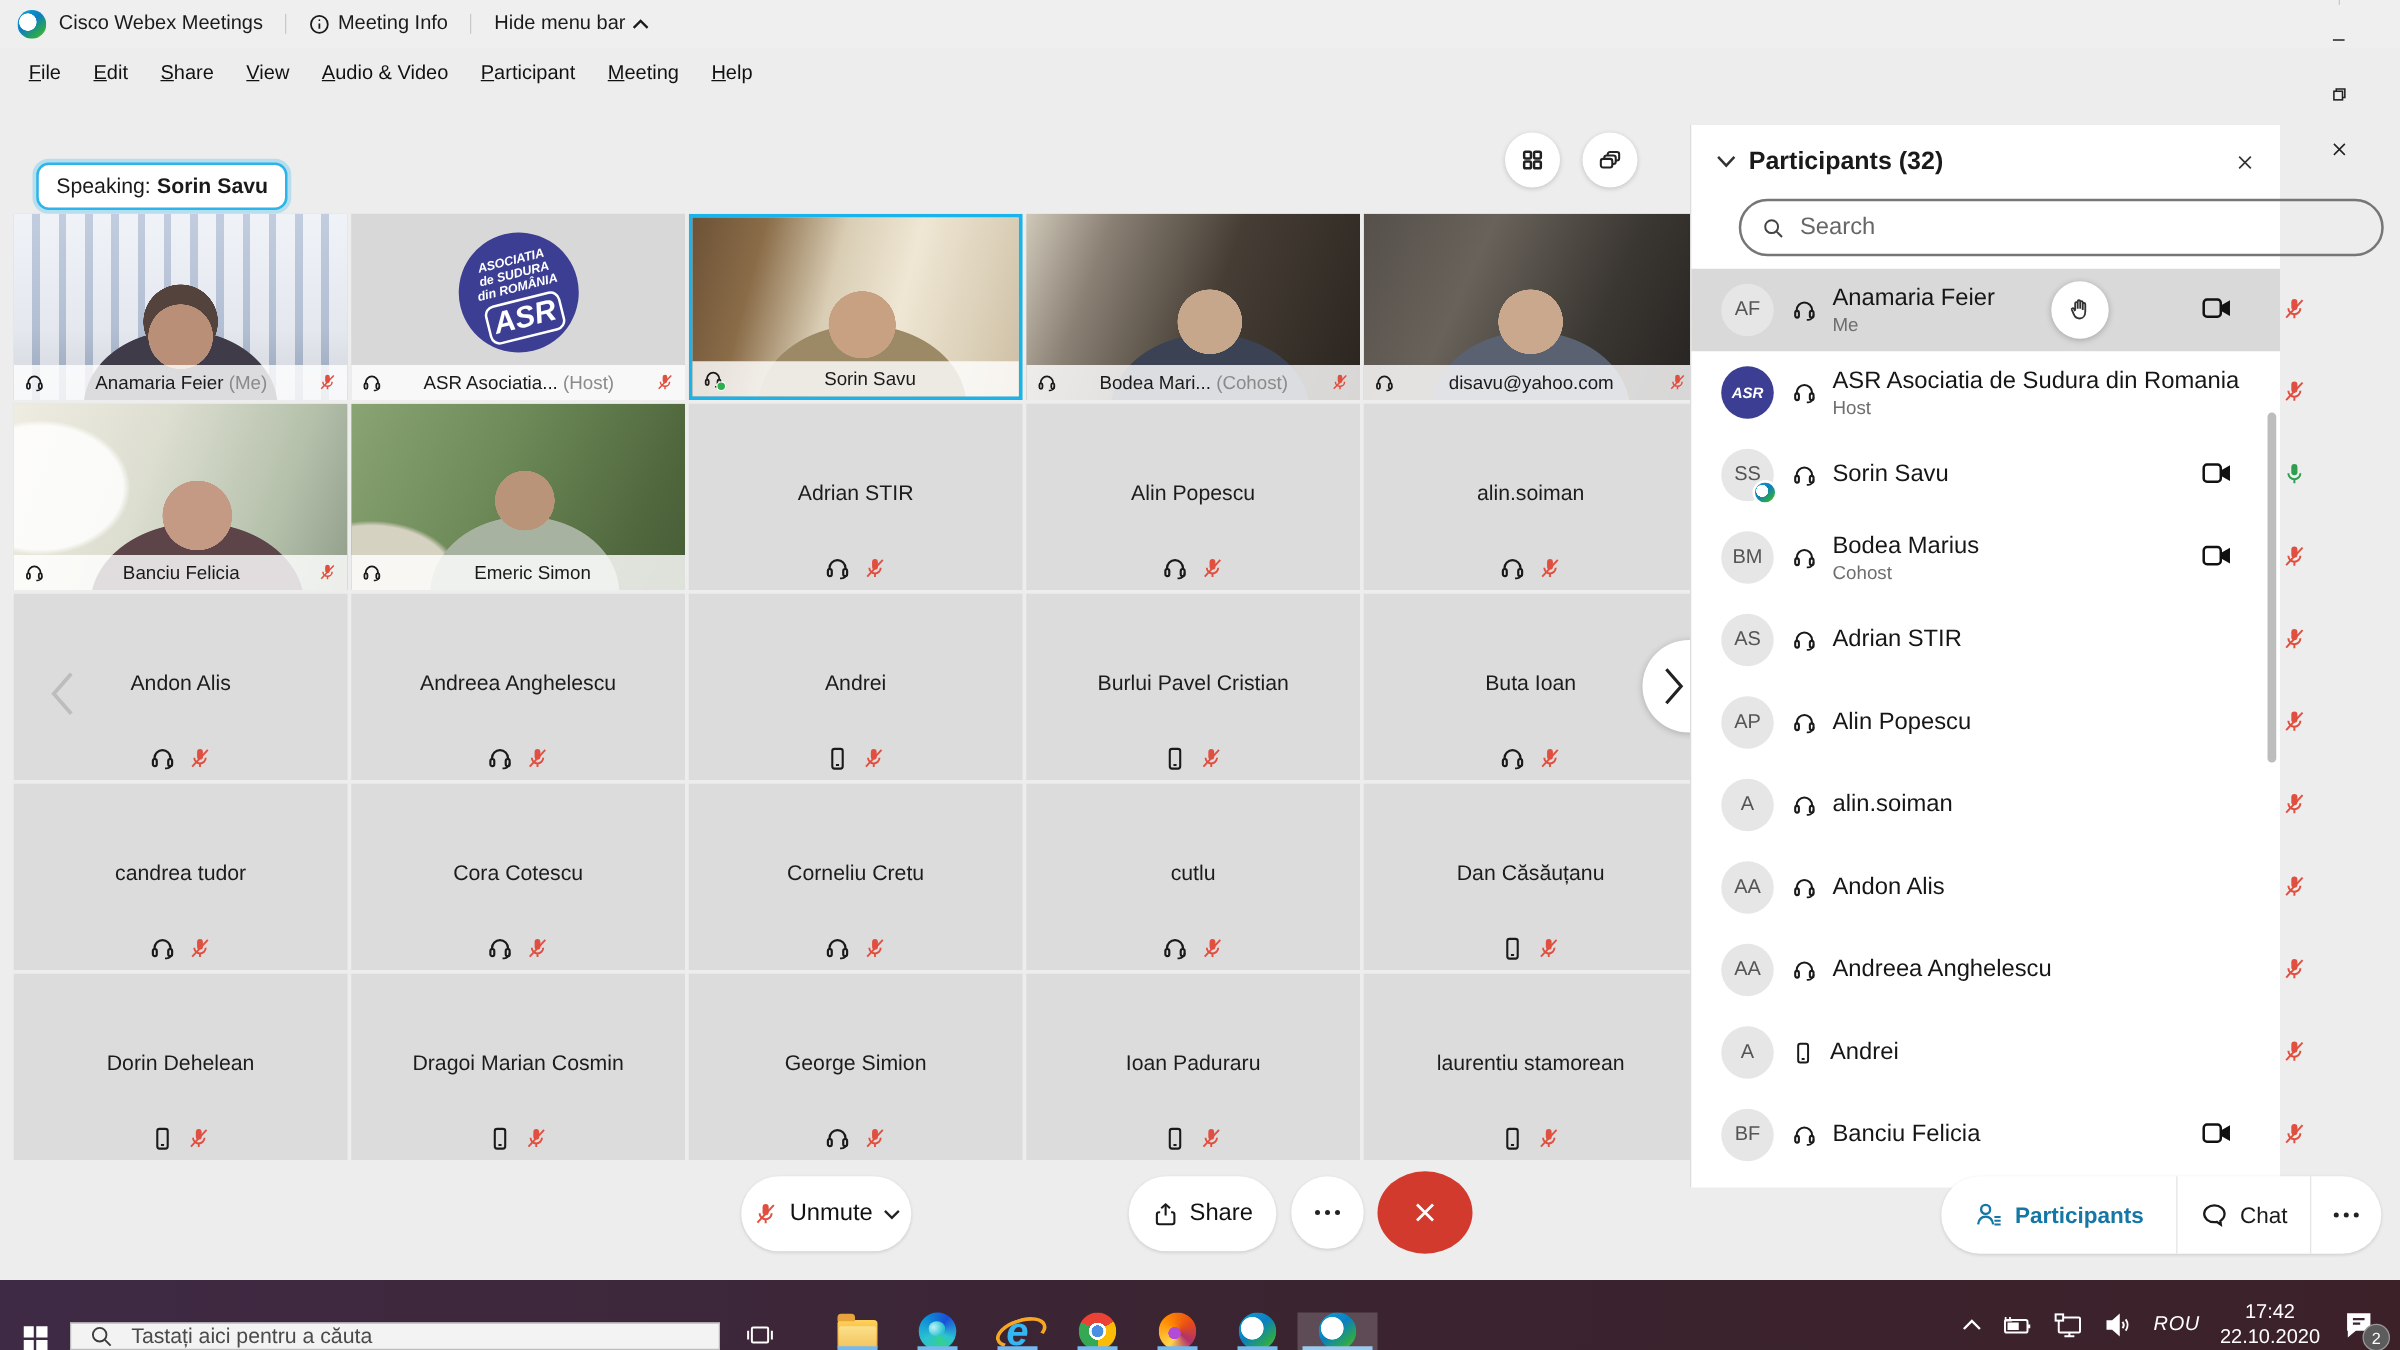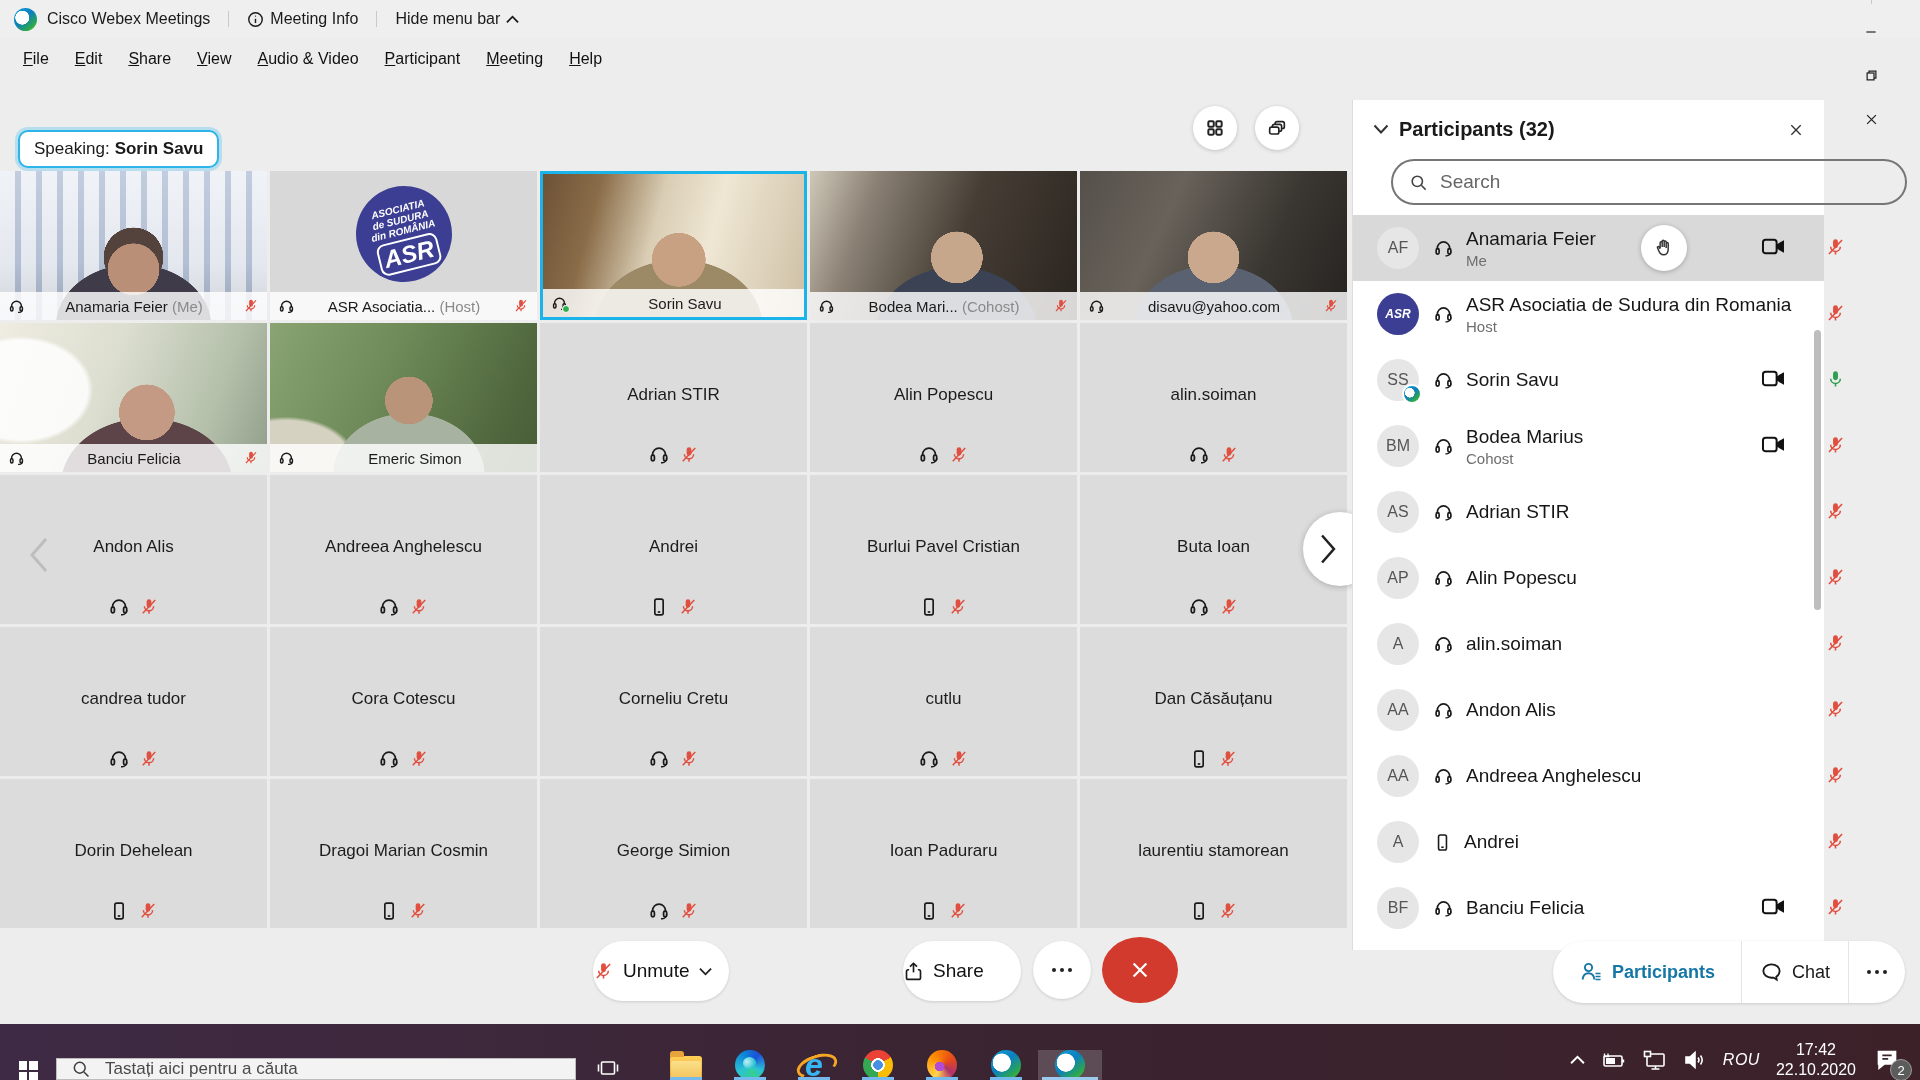--- a/index.html
+++ b/index.html
@@ -22,21 +22,21 @@
   .conn-icon { width:22px; height:22px; border-radius:50%; background:#e8563f; display:flex; align-items:center; justify-content:center; }
   .conn-icon i { width:9px; height:9px; border:2.5px solid #fff; border-radius:50%; }
   .winbtn { width:40px; height:32px; display:flex; align-items:center; justify-content:center; color:#222; }
 
   
   .menubar { position:absolute; left:0; top:38px; width:1340px; height:42px; display:flex; align-items:center; padding-left:12px; gap:4px; }
   .menu-item { display:block; font-size:16px; padding:6px 11px; color:#111; }
   .menu-item::first-letter { text-decoration:underline; }
 
   
-  .stage { position:absolute; left:0; top:80px; width:1347px; height:848px; }
+  .stage { position:absolute; left:11px; top:80px; width:1347px; height:848px; }
   .speaking-badge { position:absolute; left:18px; top:50px; height:38px; display:flex; align-items:center; padding:0 14px;
       background:#fff; border:2px solid #2db4e8; border-radius:10px; box-shadow:0 0 0 3px rgba(80,195,240,.35); font-size:17px; }
   .speaking-badge b { margin-left:5px; }
   .view-btns { position:absolute; right:48px; top:26px; display:flex; gap:18px; }
   .circle-btn { width:44px; height:44px; border-radius:50%; background:#fff; box-shadow:0 1px 4px rgba(0,0,0,.18); display:flex; align-items:center; justify-content:center; }
 
   .grid { position:absolute; left:0; top:91px; width:1347px; height:757px; display:grid;
       grid-template-columns:repeat(5,1fr); grid-template-rows:repeat(5,1fr); gap:3px; }
   .tile { position:relative; background:#dcdcdc; overflow:hidden; }
   .tile.selected { box-shadow:inset 0 0 0 3px #1ab3ea; }
@@ -90,21 +90,21 @@
   .dev-wrap { position:relative; }
   .speak-dot { position:absolute; right:-2px; bottom:-1px; width:8px; height:8px; border-radius:50%; background:#2fae4e; border:1px solid #fff; }
 
   .nav-left { position:absolute; left:26px; top:455px; color:#bdbdbd; }
   .nav-bubble { position:absolute; right:-30px; top:432px; width:74px; height:74px; border-radius:50%; background:#fff;
       box-shadow:0 1px 6px rgba(0,0,0,.22); display:flex; align-items:center; justify-content:flex-start; padding-left:14px; }
 
   
   .controls { position:absolute; left:0; top:928px; width:1347px; height:96px; }
   .pill { position:absolute; top:13px; height:60px; border-radius:30px; background:#fff; box-shadow:0 1px 3px rgba(0,0,0,.14);
-      display:flex; align-items:center; gap:9px; font-size:19px; color:#111; }
+      display:flex; align-items:center; justify-content:center; gap:9px; font-size:19px; color:#111; }
   .pill-unmute { left:593px; width:136px; }
   .pill-stopvideo { left:740px; width:148px; gap:7px; font-size:18px; }
   .pill-share { left:903px; width:118px; }
   .btn-more { position:absolute; left:1033px; top:13px; width:58px; height:58px; border-radius:50%; background:#fff;
       box-shadow:0 1px 3px rgba(0,0,0,.14); display:flex; align-items:center; justify-content:center; gap:4px; }
   .dot { width:4px; height:4px; border-radius:50%; background:#222; }
   .btn-leave { position:absolute; left:1102px; top:9px; width:76px; height:66px; border-radius:50%; background:#d13a2c;
       display:flex; align-items:center; justify-content:center; }
   .cam-green-dot { position:absolute; left:3px; top:4px; width:6px; height:6px; border-radius:50%; background:#28a745; }
 

